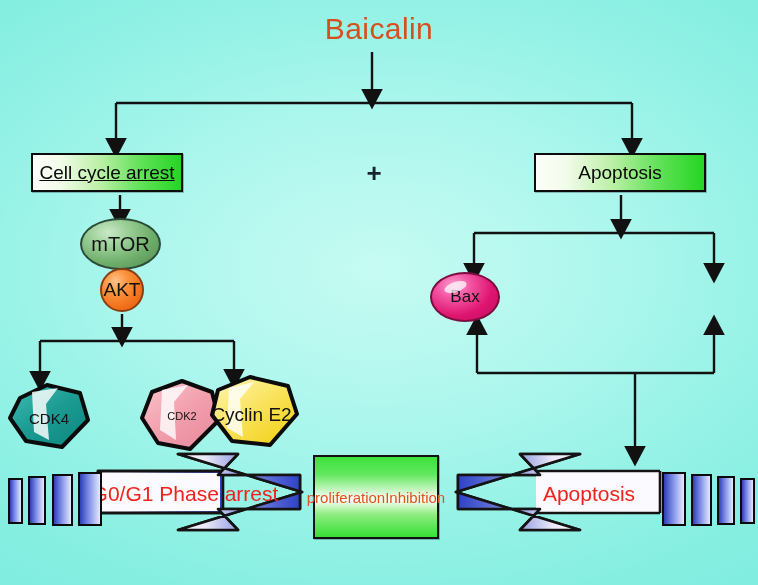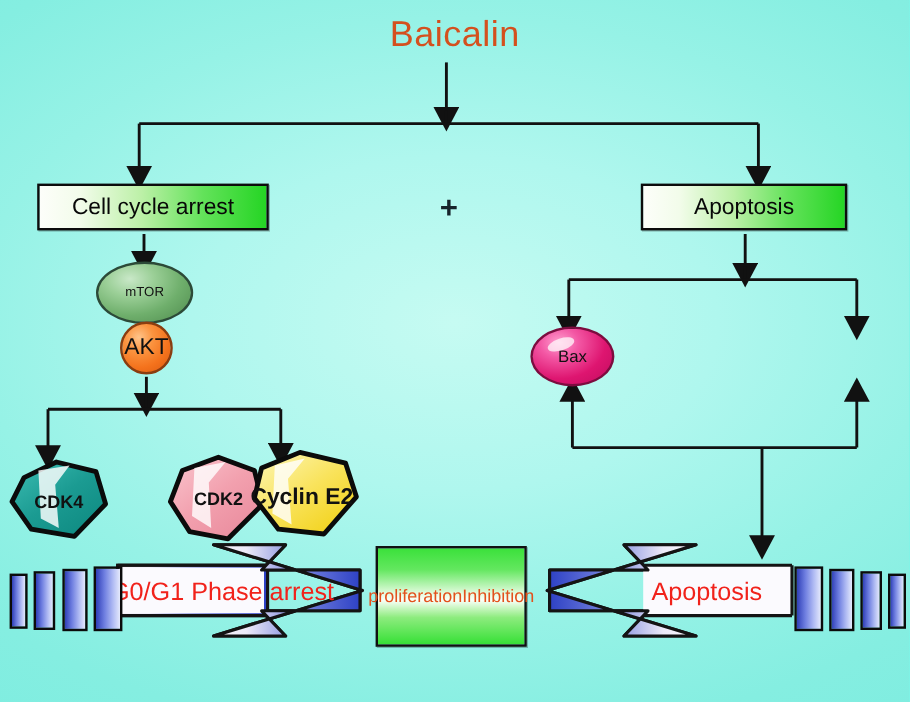--- a/index.html
+++ b/index.html
@@ -30,21 +30,21 @@
   }
 
   
   .gbox{
     border:2px solid #0c0c0c;
     background:linear-gradient(90deg,#FDFEFA 0%,#F2FCEA 18%,#BCF0A7 45%,#63E25A 72%,#25D524 100%);
     display:flex;align-items:center;justify-content:center;
     font-size:19px;color:#080808;
     box-shadow:1px 1px 0 rgba(0,0,0,.25);
   }
-  #box-cellcycle{left:31px;top:153px;width:193px;height:39px;}
+  #box-cellcycle{left:31px;top:153px;width:152px;height:39px;text-decoration:underline;}
   #box-apoptosis{left:534px;top:153px;width:172px;height:39px;}
 
   
   #box-prolif{
     left:313px;top:455px;width:126px;height:84px;
     border:2px solid #111;
     background:linear-gradient(180deg,#3BE13B 0%,#63E75F 22%,#E8FCE4 48%,#FAFFF8 54%,#8DEC7E 72%,#36E036 100%);
     display:flex;flex-direction:row;align-items:center;justify-content:center;
     color:#E2511C;font-size:15px;line-height:21px;text-align:center;
     box-shadow:1px 1px 0 rgba(0,0,0,.25);
@@ -52,56 +52,56 @@
 
   
   .ell{
     display:flex;align-items:center;justify-content:center;
     color:#111;text-align:center;
   }
   #n-mtor{
     left:80px;top:218px;width:81px;height:52px;border-radius:50%;
     border:2px solid #2c4a38;
     background:radial-gradient(ellipse at 34% 26%, #C9E8C8 0%, #9BCF97 28%, #6FAF6C 60%, #4E8A4D 100%);
-    font-size:11px;
+    font-size:20px;
   }
   #n-akt{
     left:100px;top:268px;width:44px;height:44px;border-radius:50%;
     border:2px solid #8a3d10;
     background:radial-gradient(circle at 34% 28%, #FFC48A 0%, #FB9440 30%, #F4721C 65%, #D95A12 100%);
     font-size:19px;
   }
   #n-bax{
-    left:442px;top:272px;width:70px;height:50px;border-radius:50%;
+    left:430px;top:272px;width:70px;height:50px;border-radius:50%;
     border:2px solid #7c0c3f;
     background:radial-gradient(ellipse at 33% 25%, #FF9FD0 0%, #F357A4 26%, #DE1570 62%, #C00C5E 100%);
-    font-size:14px;
+    font-size:17px;
   }
   #n-bax::after{
     content:"";position:absolute;left:12px;top:8px;width:23px;height:10px;
     border-radius:50%;background:rgba(255,255,255,.72);transform:rotate(-18deg);
   }
   #n-bcl2{
     left:679px;top:272px;width:70px;height:50px;border-radius:50%;
     border:2px solid #6d7a14;
     background:radial-gradient(ellipse at 33% 25%, #EAF6A4 0%, #D3E966 28%, #B5D238 62%, #9FBE2A 100%);
     font-size:17px;
   }
 
   
   .hexwrap{position:absolute;}
   .hexlabel{
     position:absolute;left:0;top:0;width:100%;height:100%;
     display:flex;align-items:center;justify-content:center;
-    color:#111;pointer-events:none;font-weight:bold;
+    color:#111;pointer-events:none;
   }
   #hx-cdk4{left:6px;top:383px;width:86px;height:70px;}
   #hx-cdk4 .hexlabel{font-size:15px;}
   #hx-cdk2{left:141px;top:381px;width:82px;height:70px;}
-  #hx-cdk2 .hexlabel{font-size:15px;}
+  #hx-cdk2 .hexlabel{font-size:11px;}
   #hx-cyce2{left:205px;top:379px;width:93px;height:72px;}
   #hx-cyce2 .hexlabel{font-size:19px;}
 
   
   .chevlabel{
     position:absolute;display:flex;align-items:center;justify-content:center;
     color:#F1221B;font-size:21px;pointer-events:none;white-space:nowrap;
   }
   #chev-left-label{left:60px;top:478px;width:250px;height:32px;}
   #chev-right-label{left:505px;top:478px;width:168px;height:32px;}

